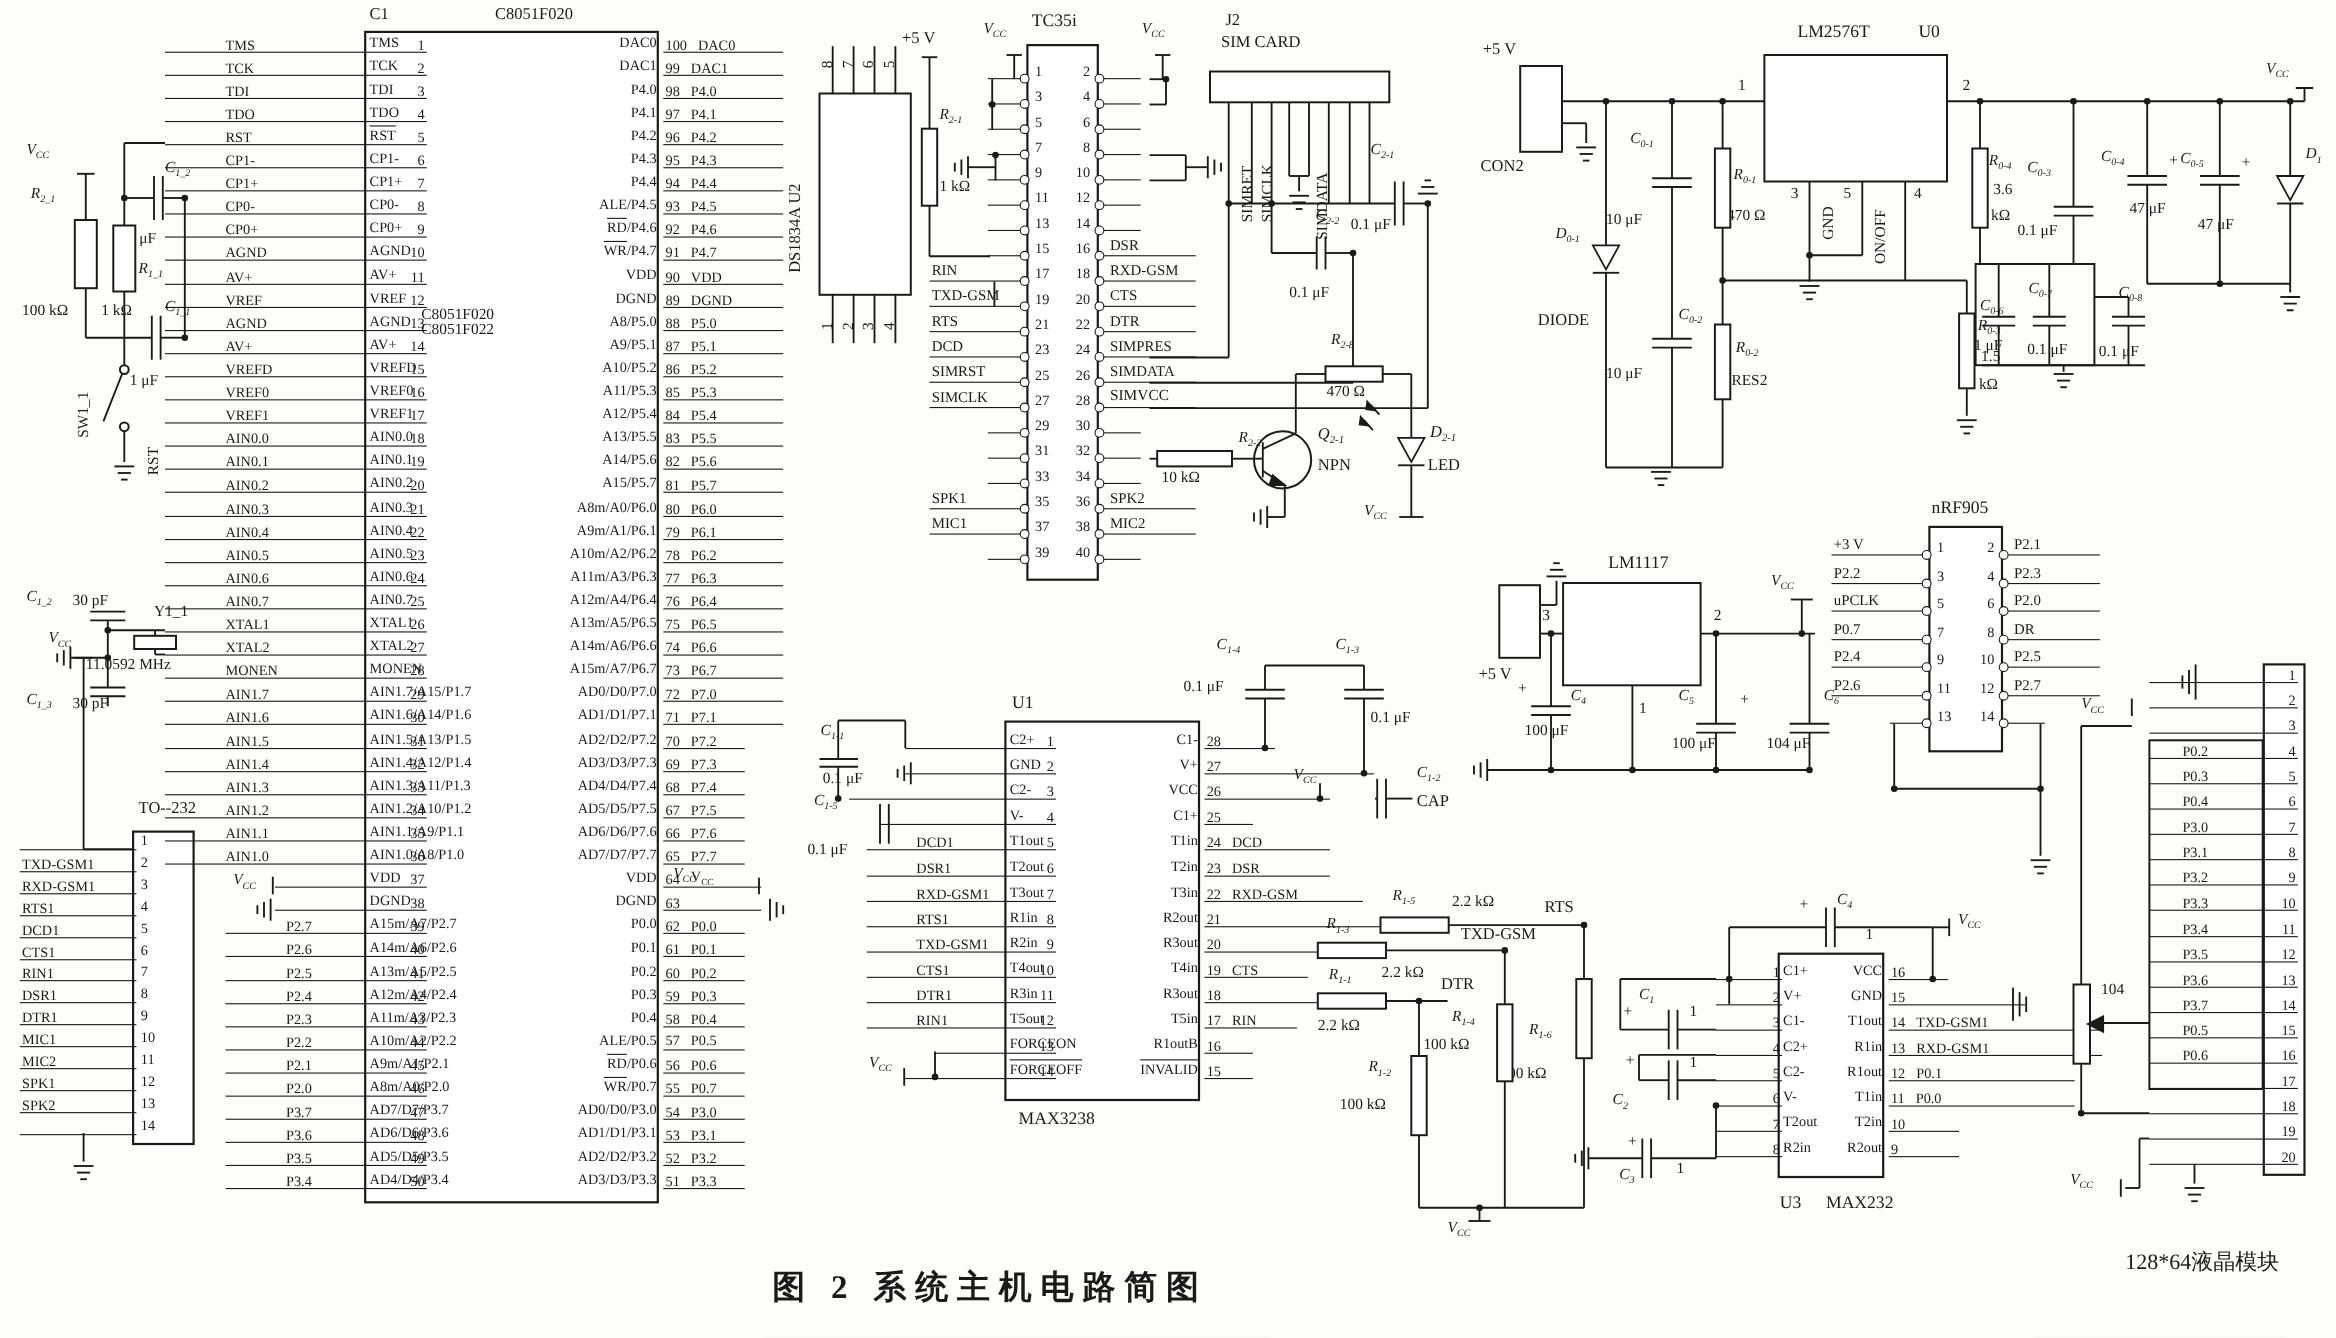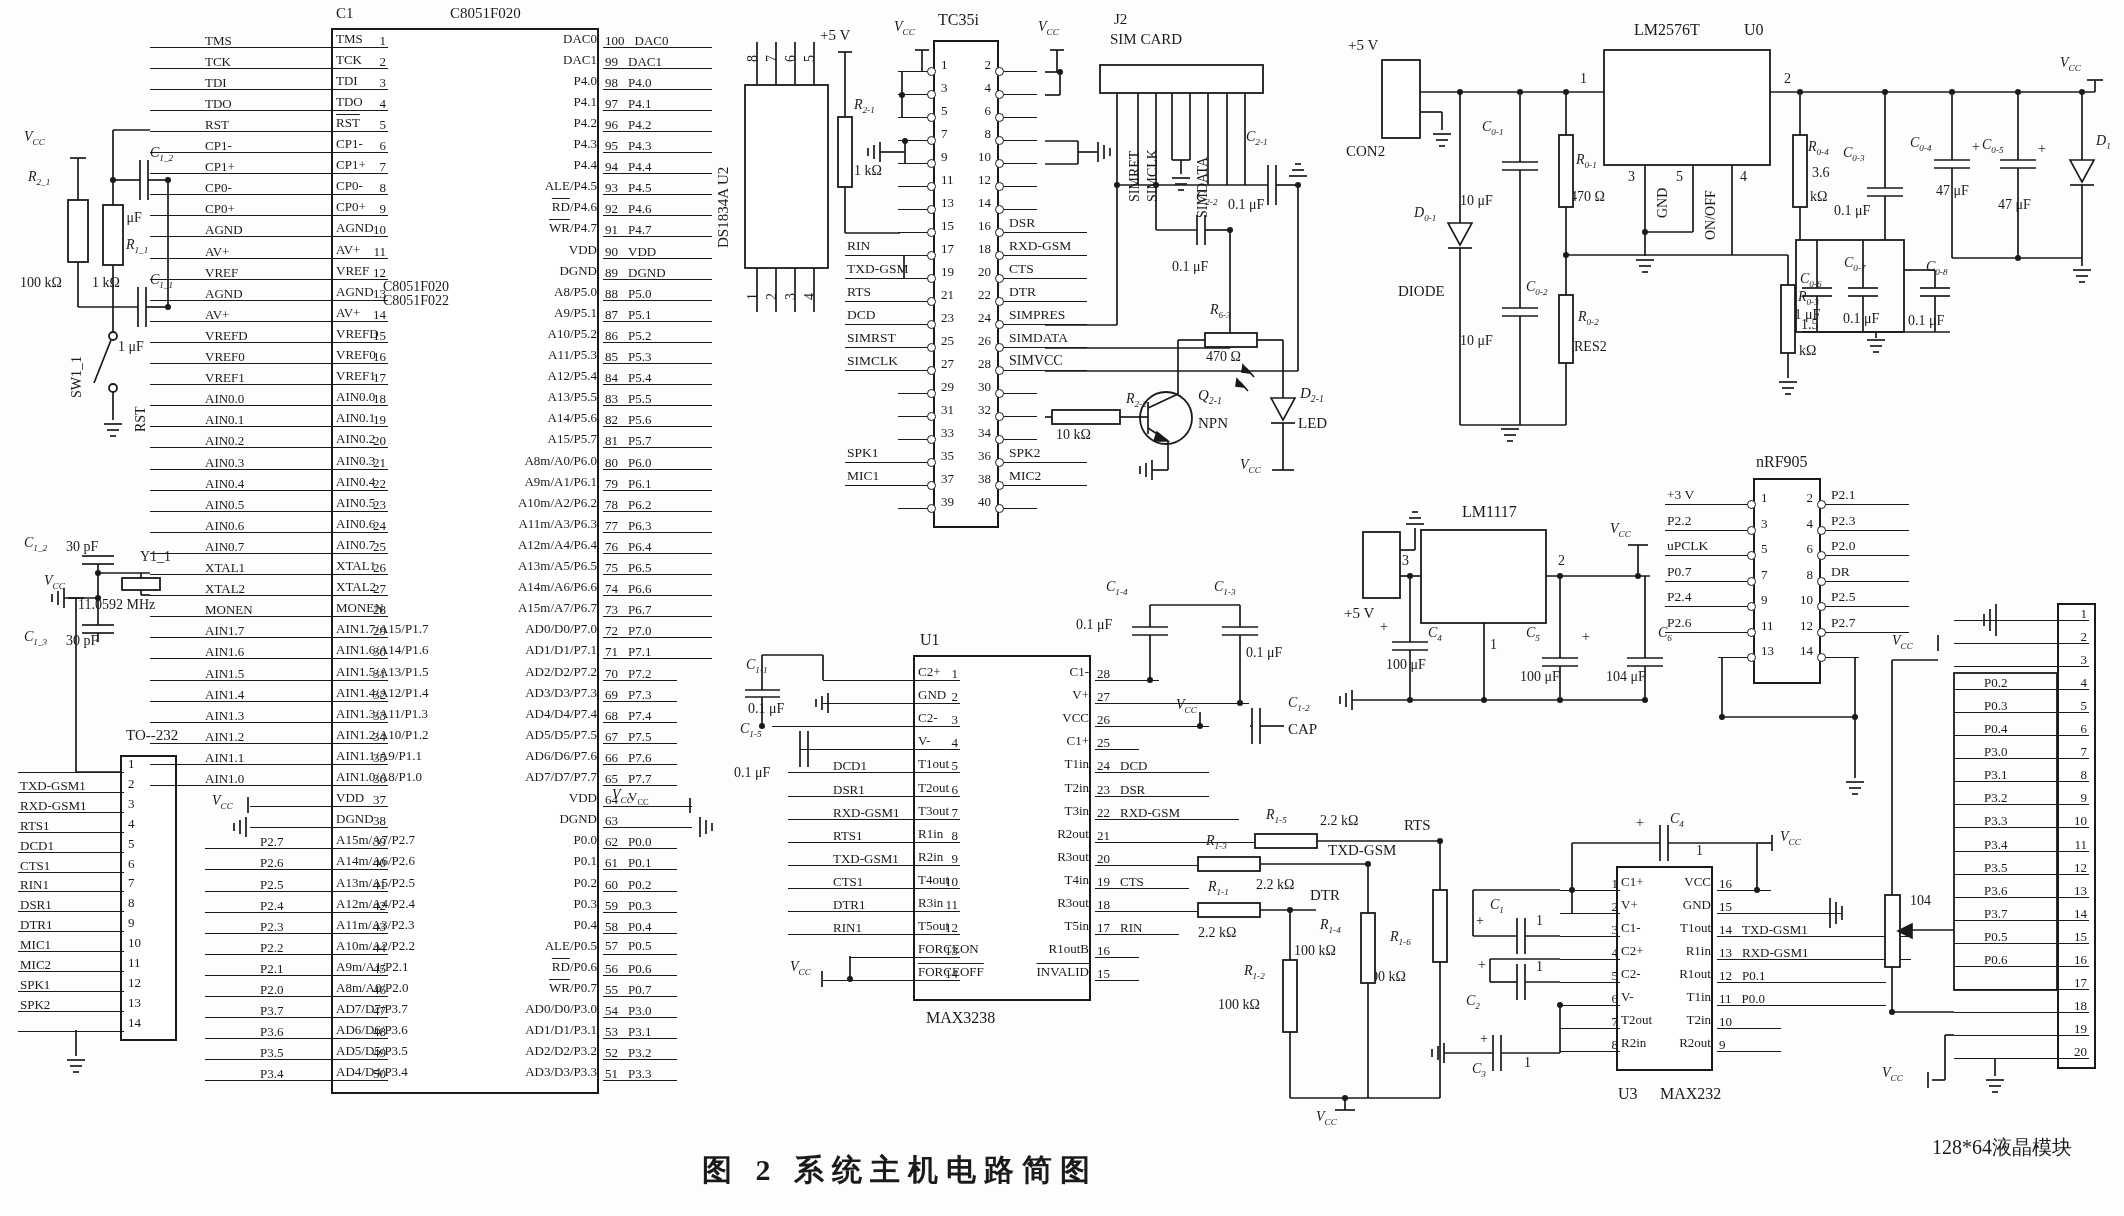--- a/index.html
+++ b/index.html
@@ -501,21 +501,21 @@
     <div class="lbl lay2 v" style="left: 1202px; top: 89px;">6</div>
     <div class="lbl lay2 v" style="left: 1221px; top: 89px;">7</div>
     <div class="lbl lay2 v" style="left: 1239px; top: 89px;">8</div>
     <div class="lbl lay2 v" style="left: 1128px; top: 202px;">SIMRET</div>
     <div class="lbl lay2 v" style="left: 1146px; top: 202px;">SIMCLK</div>
     <div class="lbl lay2 v" style="left: 1196px; top: 218px;">SIMDATA</div>
     <div class="lbl lay2 i" style="left: 1246px; top: 130px;">C<sub>2-1</sub></div>
     <div class="lbl lay2" style="left: 1228px; top: 198px;">0.1 μF</div>
     <div class="lbl lay2 i" style="left: 1196px; top: 190px;">C<sub>2-2</sub></div>
     <div class="lbl lay2" style="left: 1172px; top: 260px;">0.1 μF</div>
-    <div class="lbl lay2 i" style="left: 1210px; top: 303px;">R<sub>6-3</sub></div>
+    <div class="lbl lay2 i" style="left: 1210px; top: 303px;">R<sub>2-8</sub></div>
     <div class="lbl lay2" style="left: 1206px; top: 350px;">470 Ω</div>
     <div class="lbl lay2 i" style="left: 1198px; top: 388px; font-size: 15px;">Q<sub>2-1</sub></div>
     <div class="lbl lay2" style="left: 1198px; top: 416px; font-size: 15px;">NPN</div>
     <div class="lbl lay2 i" style="left: 1300px; top: 386px; font-size: 15px;">D<sub>2-1</sub></div>
     <div class="lbl lay2" style="left: 1298px; top: 416px; font-size: 15px;">LED</div>
     <div class="lbl lay2 i" style="left: 1240px; top: 458px;">V<sub>CC</sub></div>
     <div class="lbl lay2 i" style="left: 1126px; top: 392px;">R<sub>2-2</sub></div>
     <div class="lbl lay2" style="left: 1056px; top: 428px;">10 kΩ</div>
     <div class="lbl lay2" style="left: 1348px; top: 38px; font-size: 15px;">+5 V</div>
     <div class="lbl lay2" style="left: 1394px; top: 70px;">2</div>

